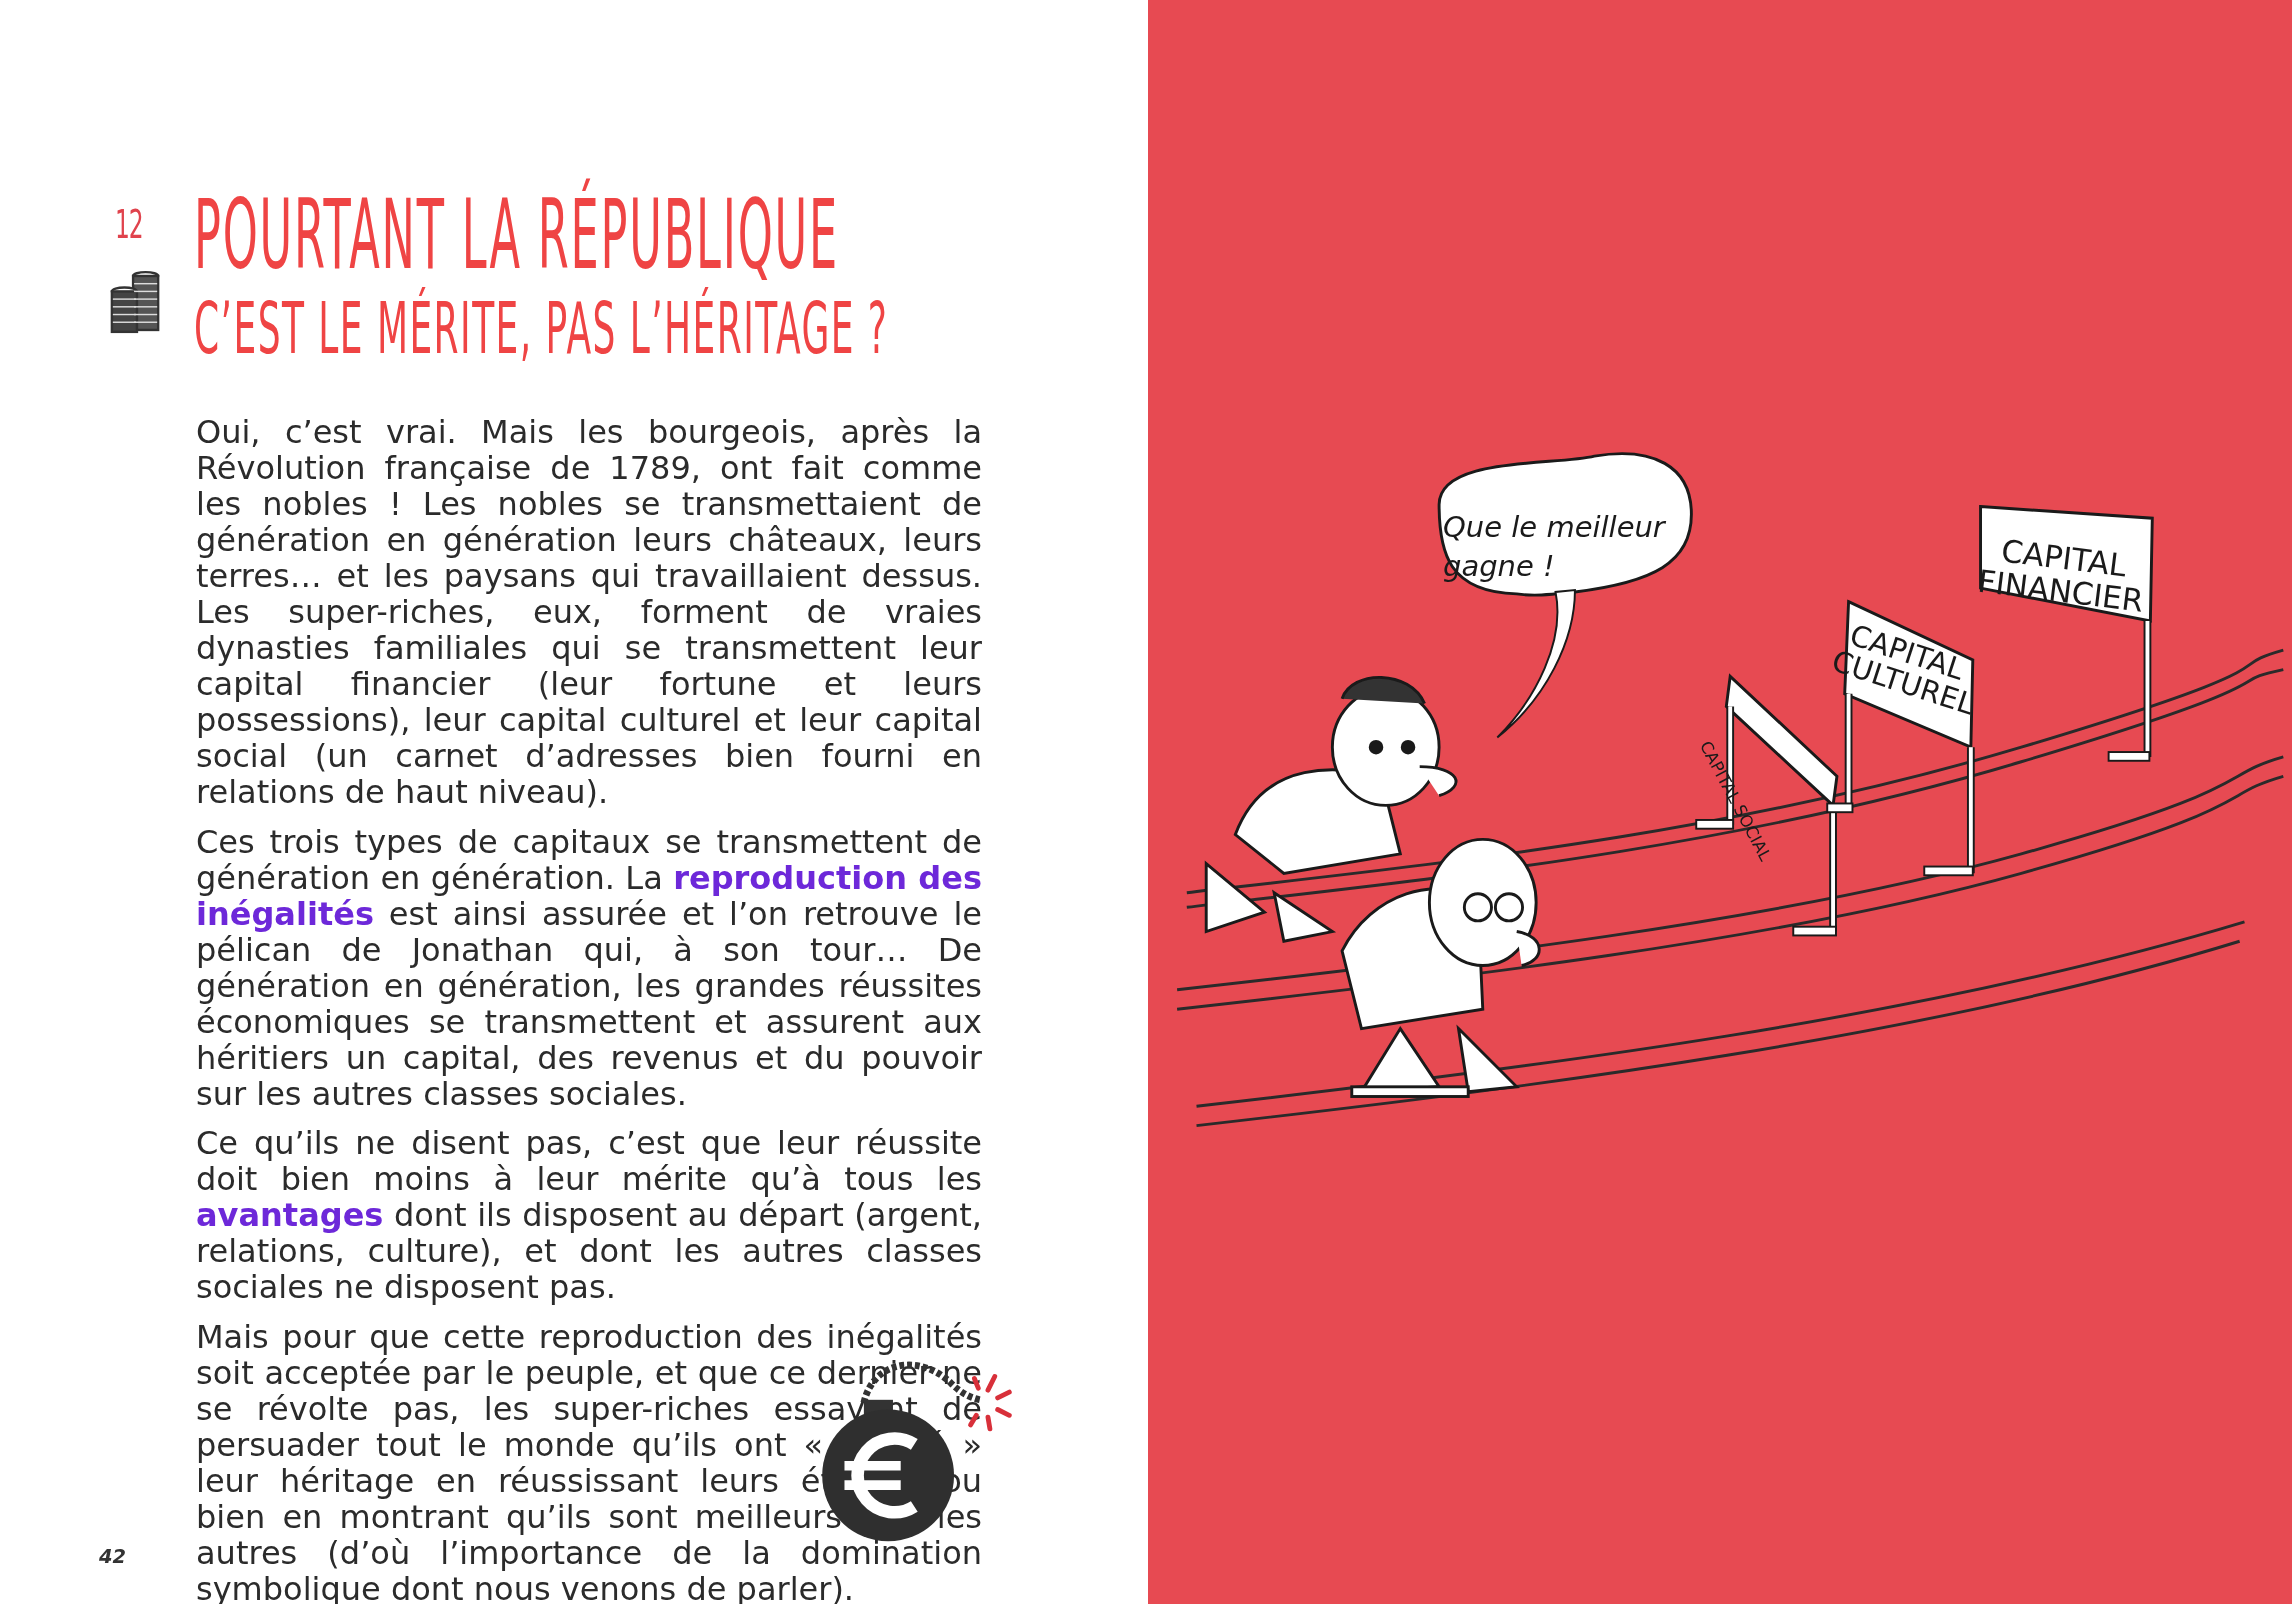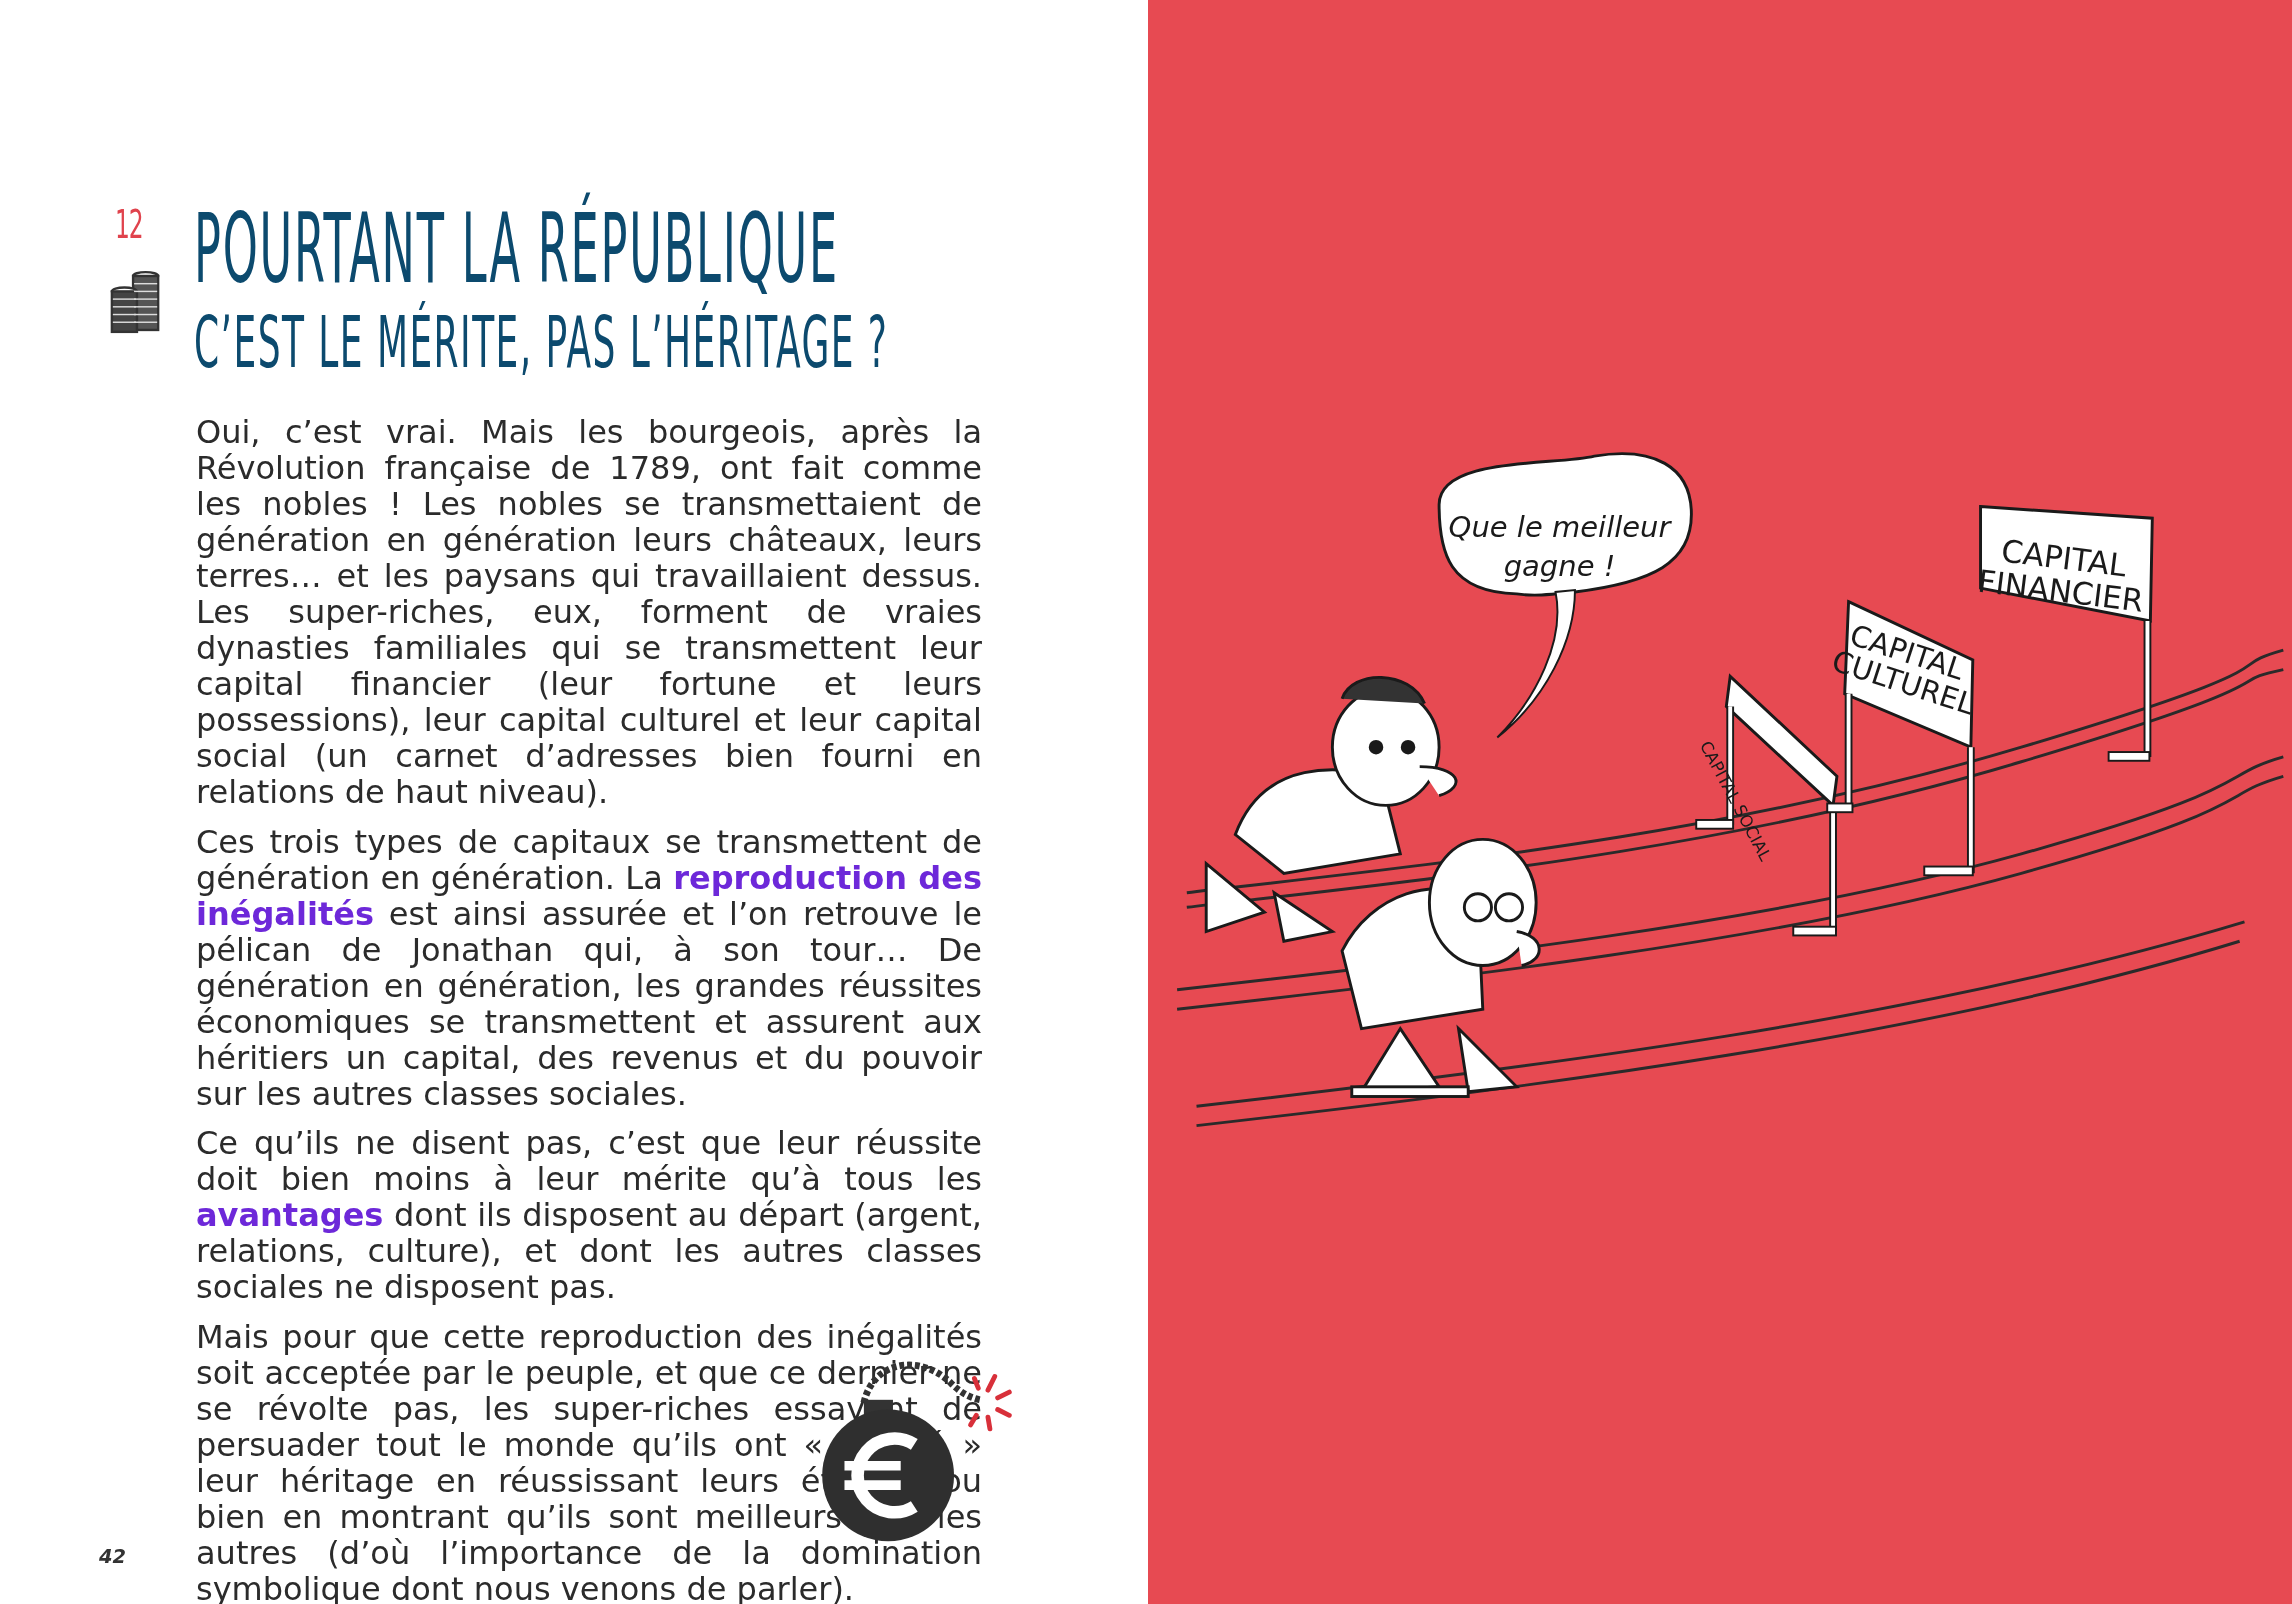--- a/index.html
+++ b/index.html
@@ -22,22 +22,22 @@
     position: absolute; left: 115px; top: 163px;
     font-family: "DejaVu Sans", sans-serif; font-weight: normal;
     font-size: 39px; letter-spacing: -1.9px;
     transform: scaleX(0.6); transform-origin: left top;
     color: #e0434d;
   }
   .coins-icon {
     position: absolute; left: 109px; top: 229px; width: 53px; height: 68px;
   }
   .title {
-    position: absolute; left: 194px; top: 161px; margin: 0;
-    color: #0c4a6e; font-weight: normal;
+    position: absolute; left: 194px; top: 147px; margin: 0;
+    color: #ef4444; font-weight: normal;
     font-family: "DejaVu Sans", sans-serif;
   }
   .title-line1 {
     display: block; font-size: 97px; line-height: 97px; letter-spacing: 3.9px;
     transform: scaleX(0.46); transform-origin: left top; white-space: nowrap;
     width: 1553px;
   }
   .title-line2 {
     display: block; font-size: 72px; line-height: 78px; letter-spacing: 2.9px;
     transform: scaleX(0.50); transform-origin: left top; white-space: nowrap;
@@ -54,21 +54,21 @@
   .hl { color: #6d28d9; font-weight: bold; }
   .bomb-icon { position: absolute; left: 796px; top: 1291px; width: 223px; height: 223px; }
   .page-number {
     position: absolute; left: 99px; top: 1506px;
     font-family: "DejaVu Sans", sans-serif; font-weight: bold;
     font-size: 19.4px; color: #333; font-style: italic;
   }
   .illustration { position: absolute; left: 0; top: 0; width: 1145px; height: 1605px; }
   .speech-text {
     position: absolute; left: 295px; top: 508px; width: 233px;
-    text-align: center; font-family: "DejaVu Sans", sans-serif;
+    font-family: "DejaVu Sans", sans-serif;
     font-size: 29px; line-height: 39px; color: #1a1a1a; font-style: italic;
   }
   .hurdle-label {
     position: absolute; font-family: "DejaVu Sans", sans-serif;
     color: #1a1a1a; text-align: center; line-height: 1.05;
   }
   .hurdle-social {
     left: 563px; top: 737px; width: 136px; font-size: 16.5px;
     transform: rotate(62deg); transform-origin: left top;
   }

